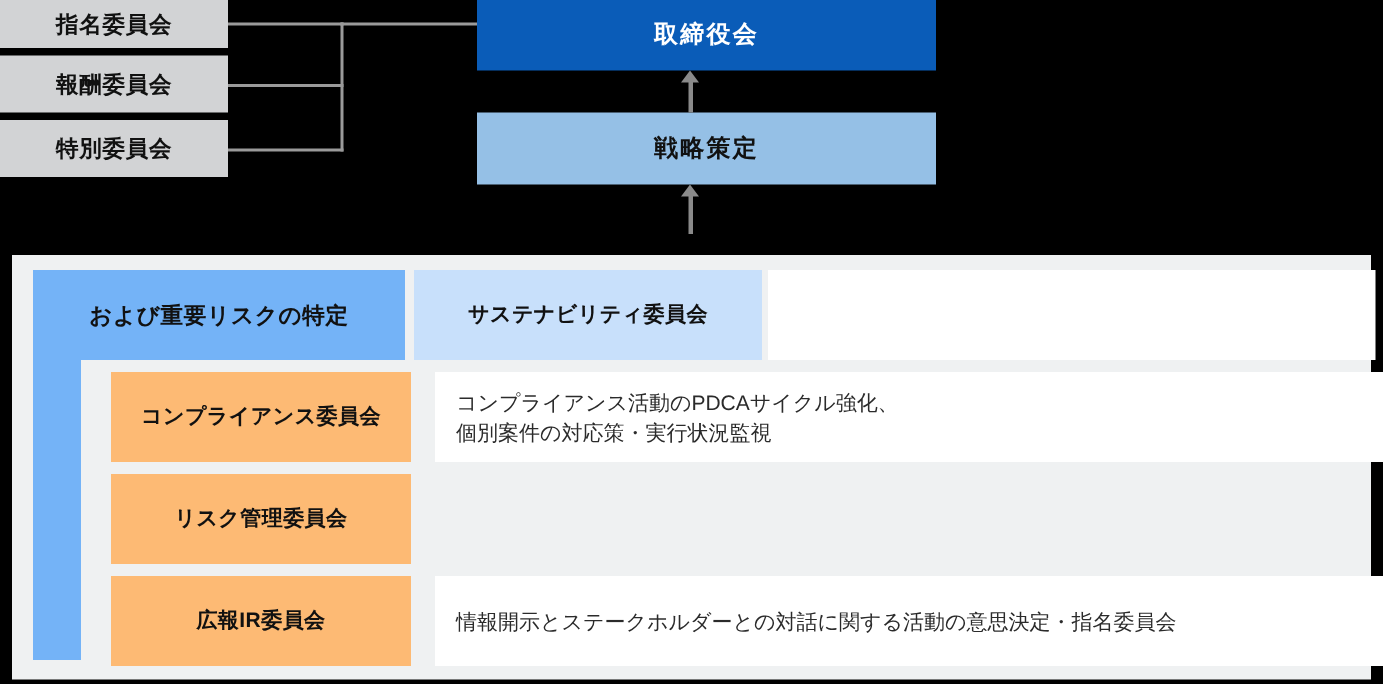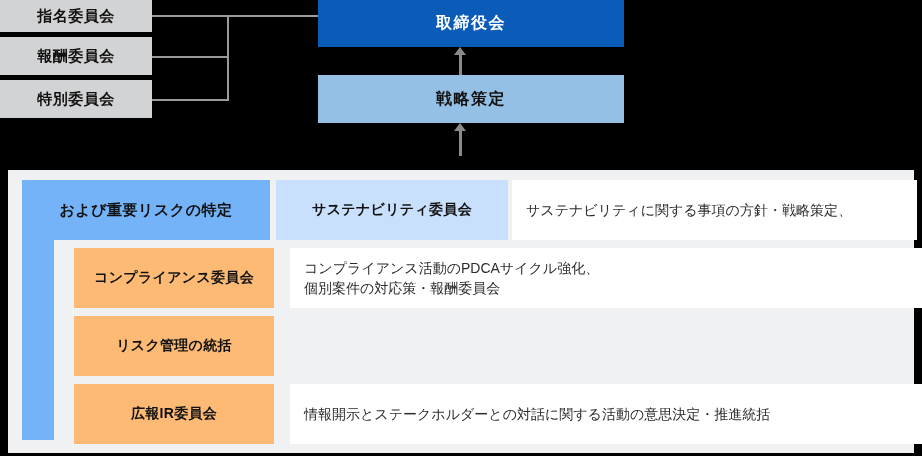--- a/index.html
+++ b/index.html
@@ -227,43 +227,42 @@
     <div class="overall-header">
       <span>および重要リスクの特定</span>
     </div>
     <div class="overall-spine"></div>
 
     <div class="row row-0">
       <div class="row-label">
         <span>サステナビリティ委員会</span>
       </div>
       <div class="row-desc">
-        <span>サステナビリティに関する事項の方針・戦略策定、</span>
       </div>
     </div>
 
     <div class="row row-1">
       <div class="row-label">
         <span>コンプライアンス委員会</span>
       </div>
       <div class="row-desc">
         <span>コンプライアンス活動のPDCAサイクル強化、</span>
-        <span>個別案件の対応策・報酬委員会</span>
+        <span>個別案件の対応策・実行状況監視</span>
       </div>
     </div>
 
     <div class="row row-2">
       <div class="row-label">
-        <span>リスク管理の統括</span>
+        <span>リスク管理委員会</span>
       </div>
     </div>
 
     <div class="row row-3">
       <div class="row-label">
         <span>広報IR委員会</span>
       </div>
       <div class="row-desc">
-        <span>情報開示とステークホルダーとの対話に関する活動の意思決定・推進統括</span>
+        <span>情報開示とステークホルダーとの対話に関する活動の意思決定・指名委員会</span>
       </div>
     </div>
 
   </div>
 </div>
 
 </body></html>

